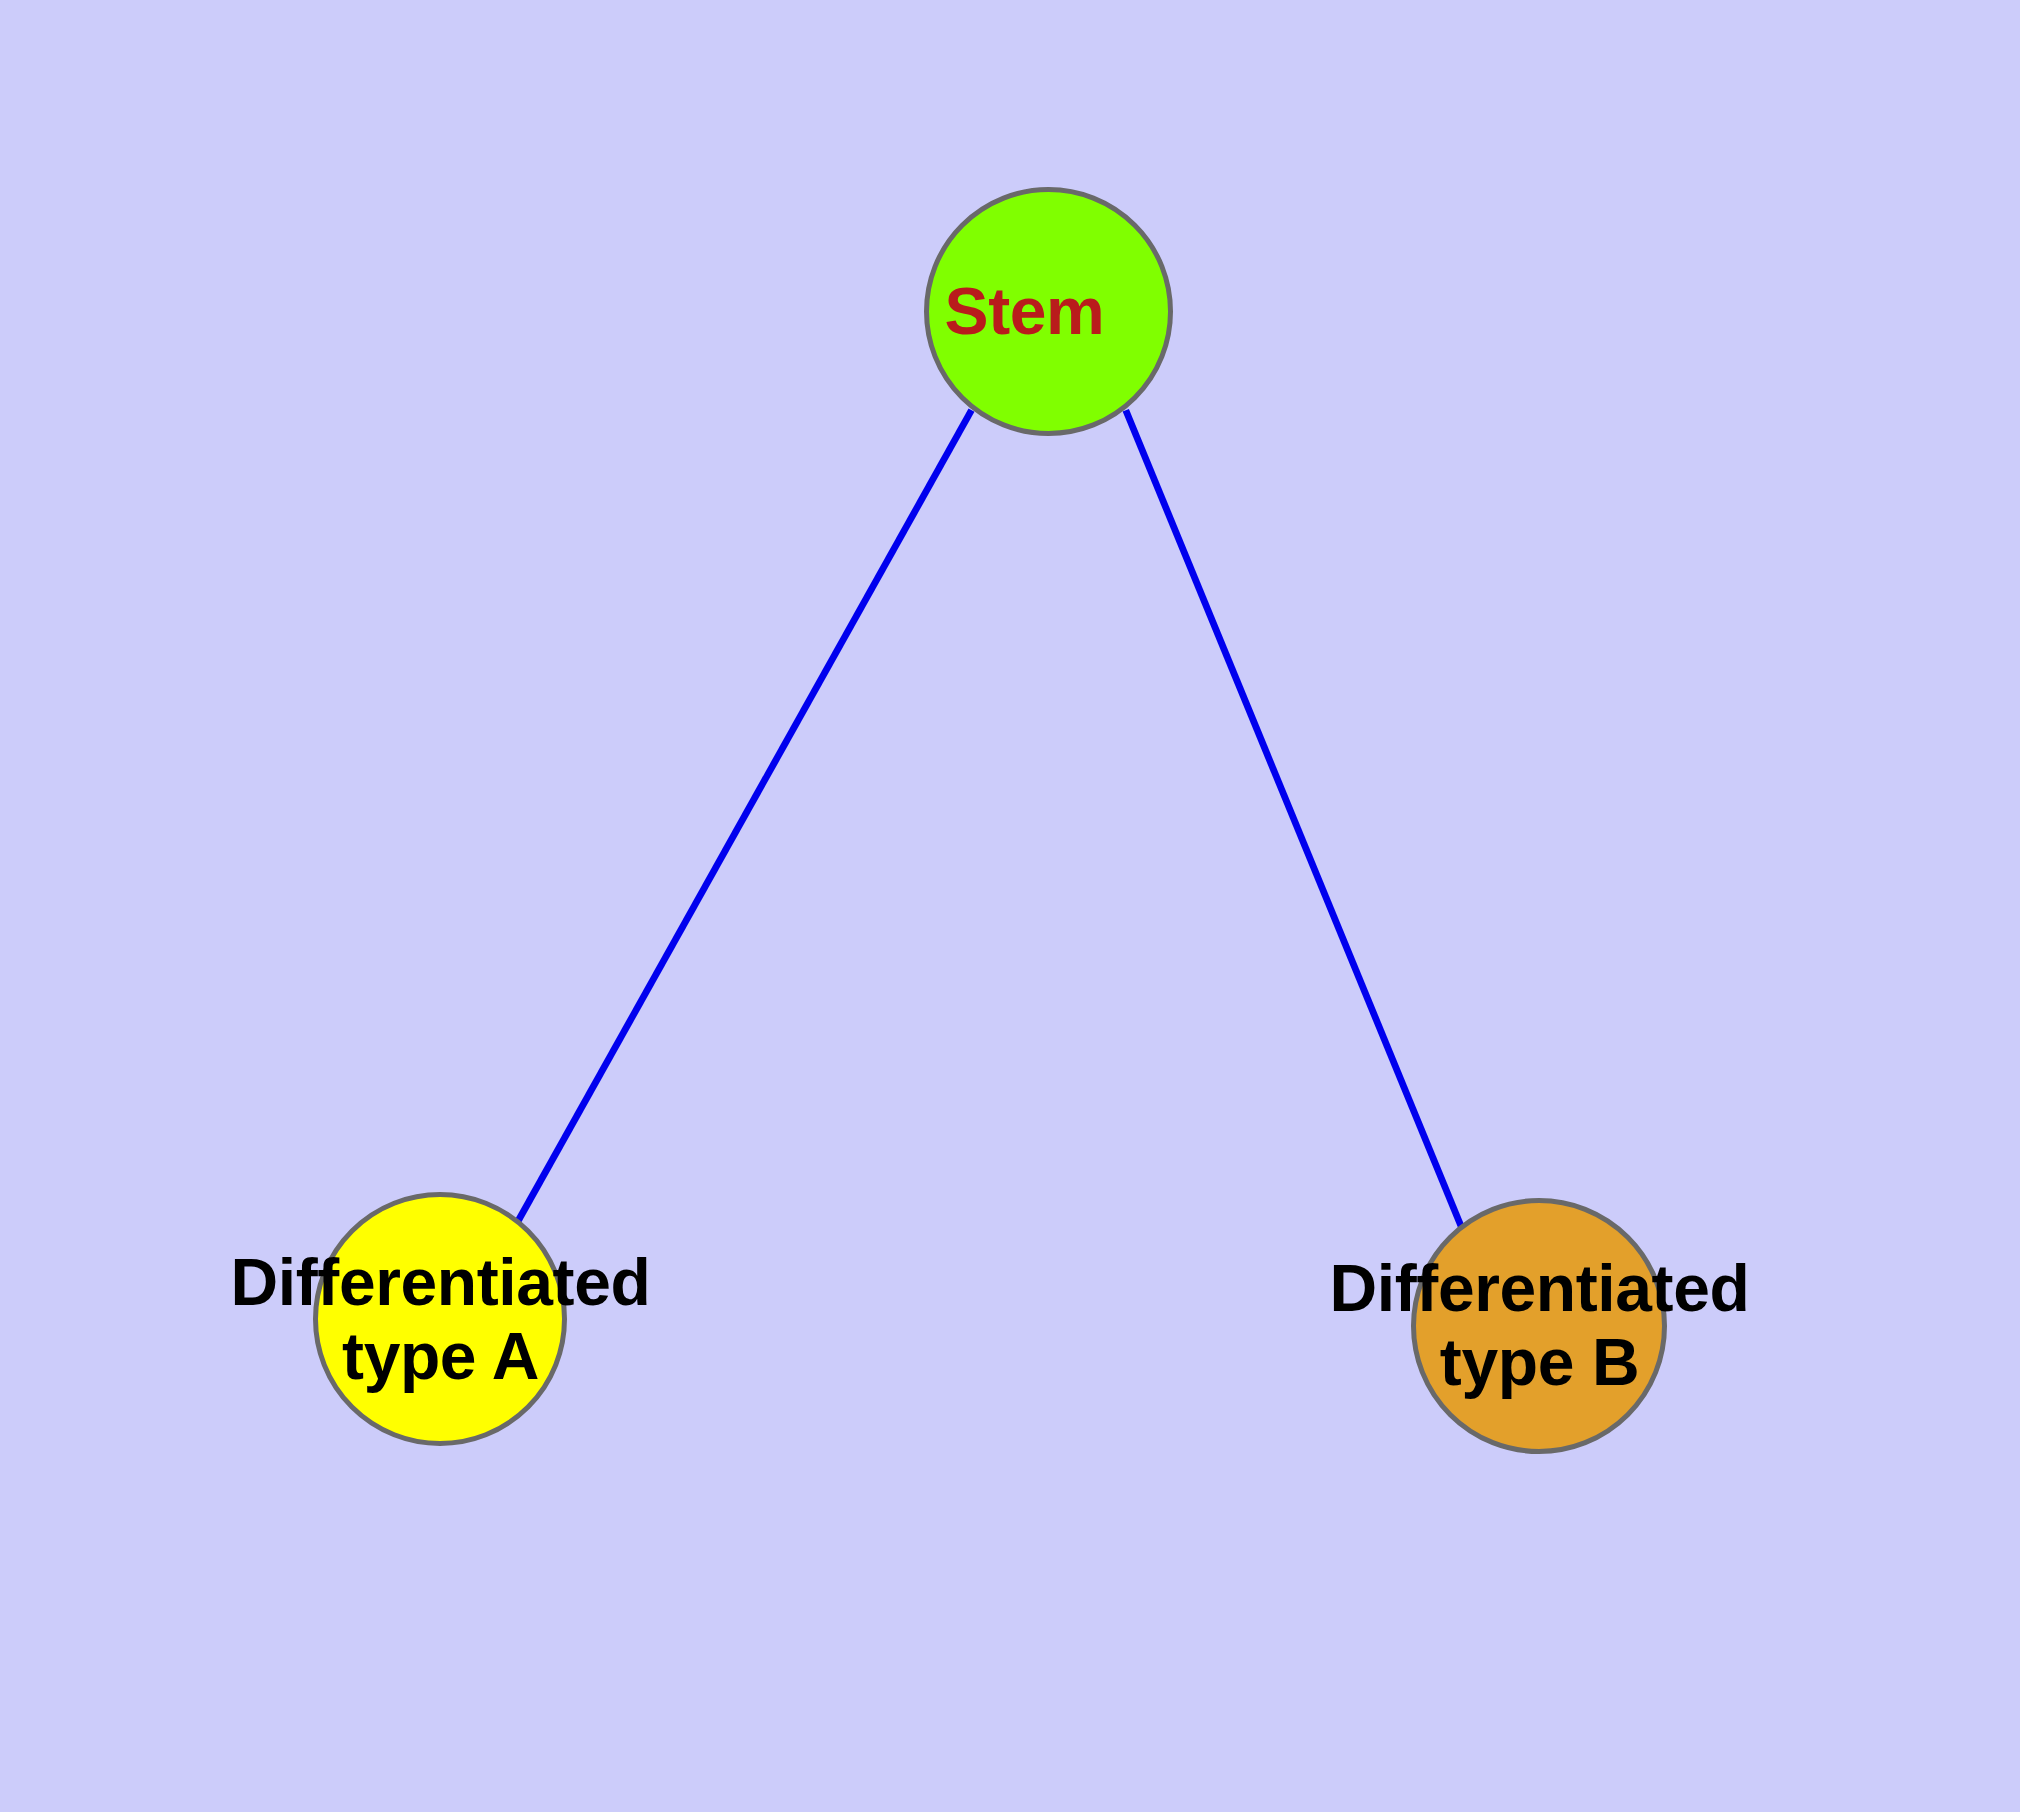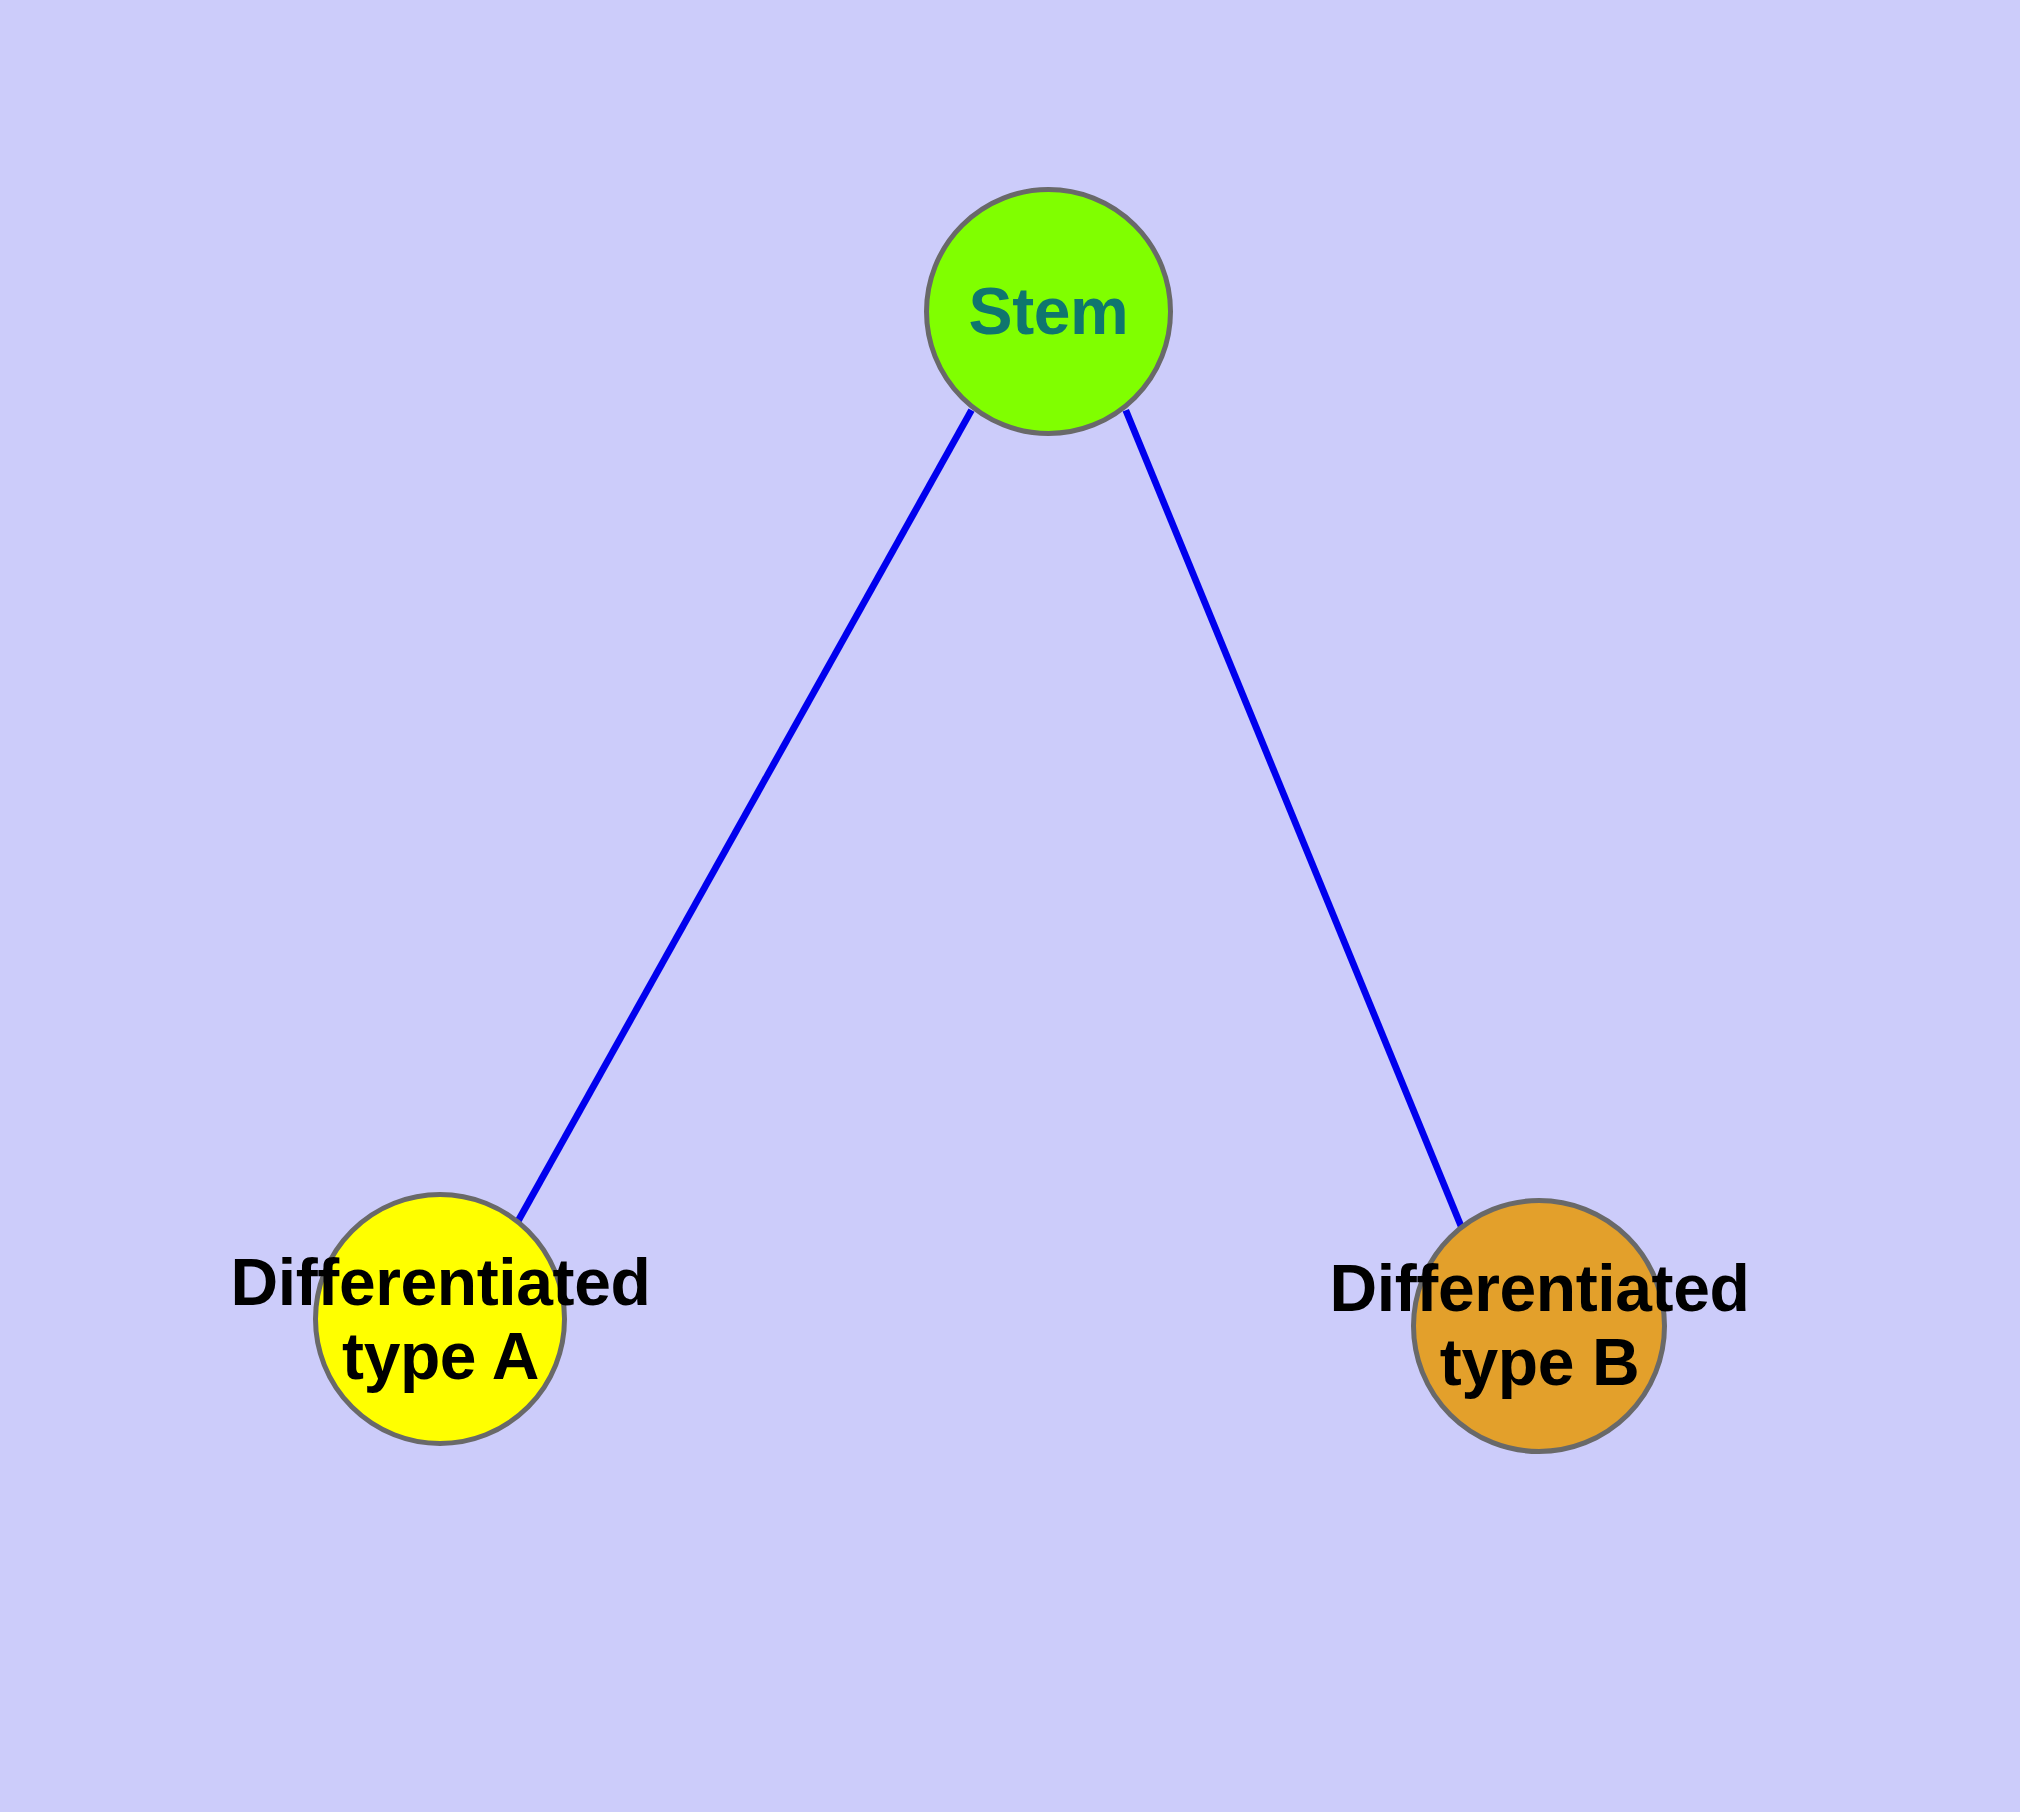--- a/index.html
+++ b/index.html
@@ -88,20 +88,20 @@
 
   <svg id="edge-layer" viewBox="0 0 2384 2138" preserveAspectRatio="none" aria-hidden="true" style="width: 2021px; height: 1812px;">
     <line stroke-linecap="butt" x1="1146" y1="484" x2="611" y2="1441" stroke="#0000ee" stroke-width="8"></line>
     <line stroke-linecap="butt" x1="1328" y1="484" x2="1724" y2="1448" stroke="#0000ee" stroke-width="8"></line>
   </svg>
 
   <div class="graph-node" id="node-stem" style="left: 924px; top: 187px; width: 249px; height: 249px; background: rgb(128, 255, 0); border-color: rgb(105, 105, 105);"></div>
   <div class="graph-node" id="node-diff-a" style="left: 313px; top: 1192px; width: 254px; height: 254px; background: rgb(255, 255, 0); border-color: rgb(105, 105, 105);"></div>
   <div class="graph-node" id="node-diff-b" style="left: 1411px; top: 1198px; width: 256px; height: 256px; background: rgb(227, 160, 43); border-color: rgb(105, 105, 105);"></div>
 
-  <div class="node-label" id="label-stem" style="left: 794px; width: 509px; color: #0f766e; top: 275px; text-align: center;">Stem</div>
+  <div class="node-label" id="label-stem" style="left: 770px; width: 509px; color: #b91c1c; top: 275px; text-align: center;">Stem</div>
   <div class="node-label" id="label-diff-a" style="left: 186px; width: 509px; color: rgb(0, 0, 0); top: 1246px;">Differentiated
 type A</div>
   <div class="node-label" id="label-diff-b" style="left: 1285px; width: 509px; color: rgb(0, 0, 0); top: 1252px;">Differentiated
 type B</div>
 
 </div>
 
 
 </body></html>

